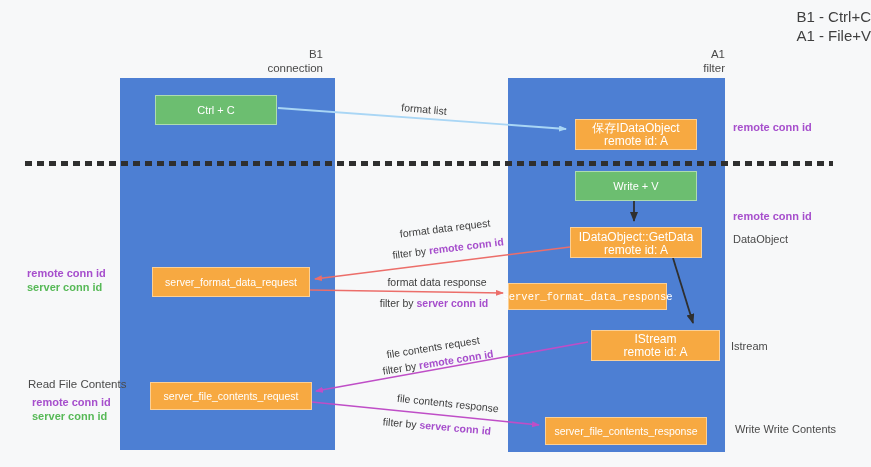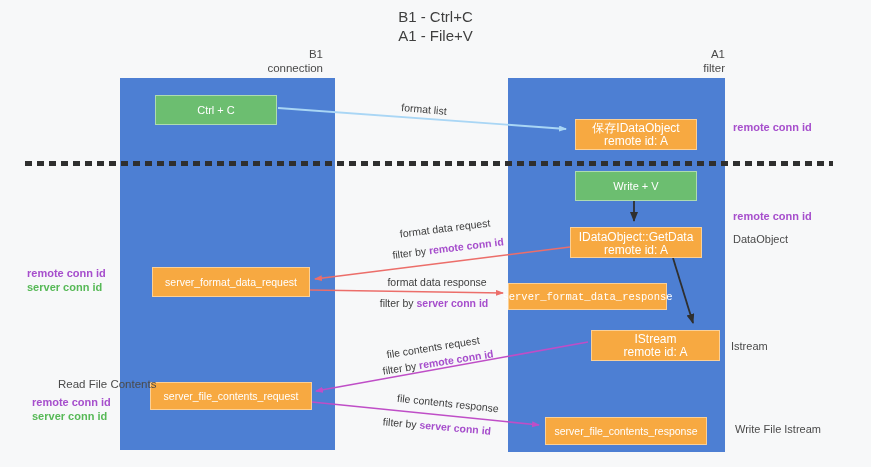--- a/index.html
+++ b/index.html
@@ -5,21 +5,21 @@
   :root{
     --column-blue:#4d7fd3; --box-orange:#f7a941; --box-green:#6cbe70;
     --accent-purple:#a64ecc; --accent-green:#57b957;
     --arrow-red:#ec6e6a; --arrow-magenta:#bf4ec7; --arrow-blue:#a9d6f5;
     --arrow-black:#2f2f2f; --text-dark:#3d3d3d; --background:#f7f8f9;
   }
   html,body{margin:0;padding:0;}
   body{background:var(--background);font-family:"Liberation Sans",sans-serif;}
   .canvas{position:relative;width:871px;height:467px;background:var(--background);overflow:hidden;}
 
-  .title{position:absolute;left:0;top:7px;width:871px;text-align:center;
+  .title{position:absolute;left:0;top:7px;width:871px;text-align:right;
          font-size:15px;line-height:19px;color:#3f3f3f;}
 
   .lifeline-header{position:absolute;text-align:right;font-size:11.5px;line-height:14px;color:#4a4a4a;}
   .hdr-b1{left:108px;top:47px;width:215px;}
   .hdr-a1{left:508px;top:47px;width:217px;}
 
   .column{position:absolute;background:var(--column-blue);}
   .col-b1{left:120px;top:78px;width:215px;height:372px;}
   .col-a1{left:508px;top:78px;width:217px;height:374px;}
 
@@ -152,21 +152,21 @@
   <div class="fl" style="left:438px;top:362px;transform:translate(-50%,-50%) rotate(-9deg);"><span>filter by</span> <span class="purple">remote conn id</span></div>
 
   <div class="fl" style="left:448px;top:403px;transform:translate(-50%,-50%) rotate(6deg);">file contents response</div>
 
   <div class="fl" style="left:437px;top:426px;transform:translate(-50%,-50%) rotate(5deg);"><span>filter by</span> <span class="purple">server conn id</span></div>
 
   <div class="side bold-purple" style="left:733px;top:121px;">remote conn id</div>
   <div class="side bold-purple" style="left:733px;top:210px;">remote conn id</div>
   <div class="side gray" style="left:733px;top:233px;">DataObject</div>
   <div class="side gray" style="left:731px;top:340px;">Istream</div>
-  <div class="side gray" style="left:735px;top:423px;">Write File Istream</div>
+  <div class="side gray" style="left:735px;top:423px;">Write Write Contents</div>
 
   <div class="side bold-purple" style="left:27px;top:267px;">remote conn id</div>
   <div class="side bold-green" style="left:27px;top:281px;">server conn id</div>
-  <div class="side gray" style="left:28px;top:378px;font-size:11.5px;margin-left:30px;">Read File Contents</div>
+  <div class="side gray" style="left:28px;top:378px;font-size:11.5px;">Read File Contents</div>
   <div class="side bold-purple" style="left:32px;top:396px;">remote conn id</div>
   <div class="side bold-green" style="left:32px;top:410px;">server conn id</div>
 
 </div>
 
 </body></html>

